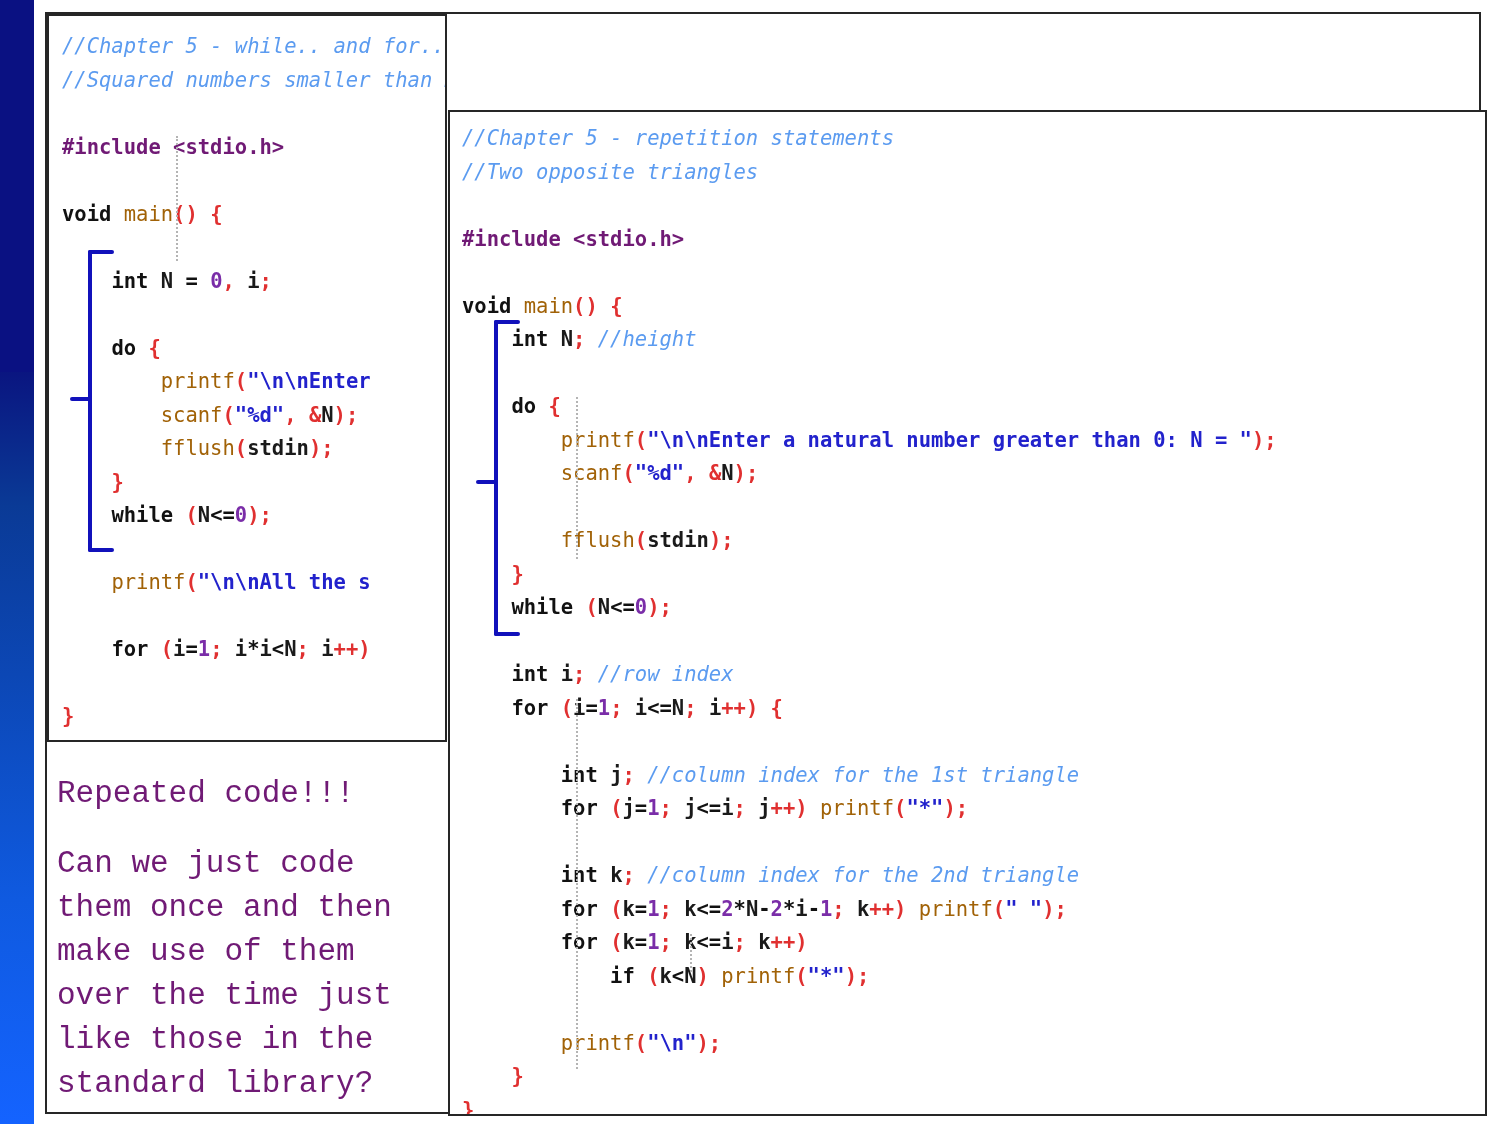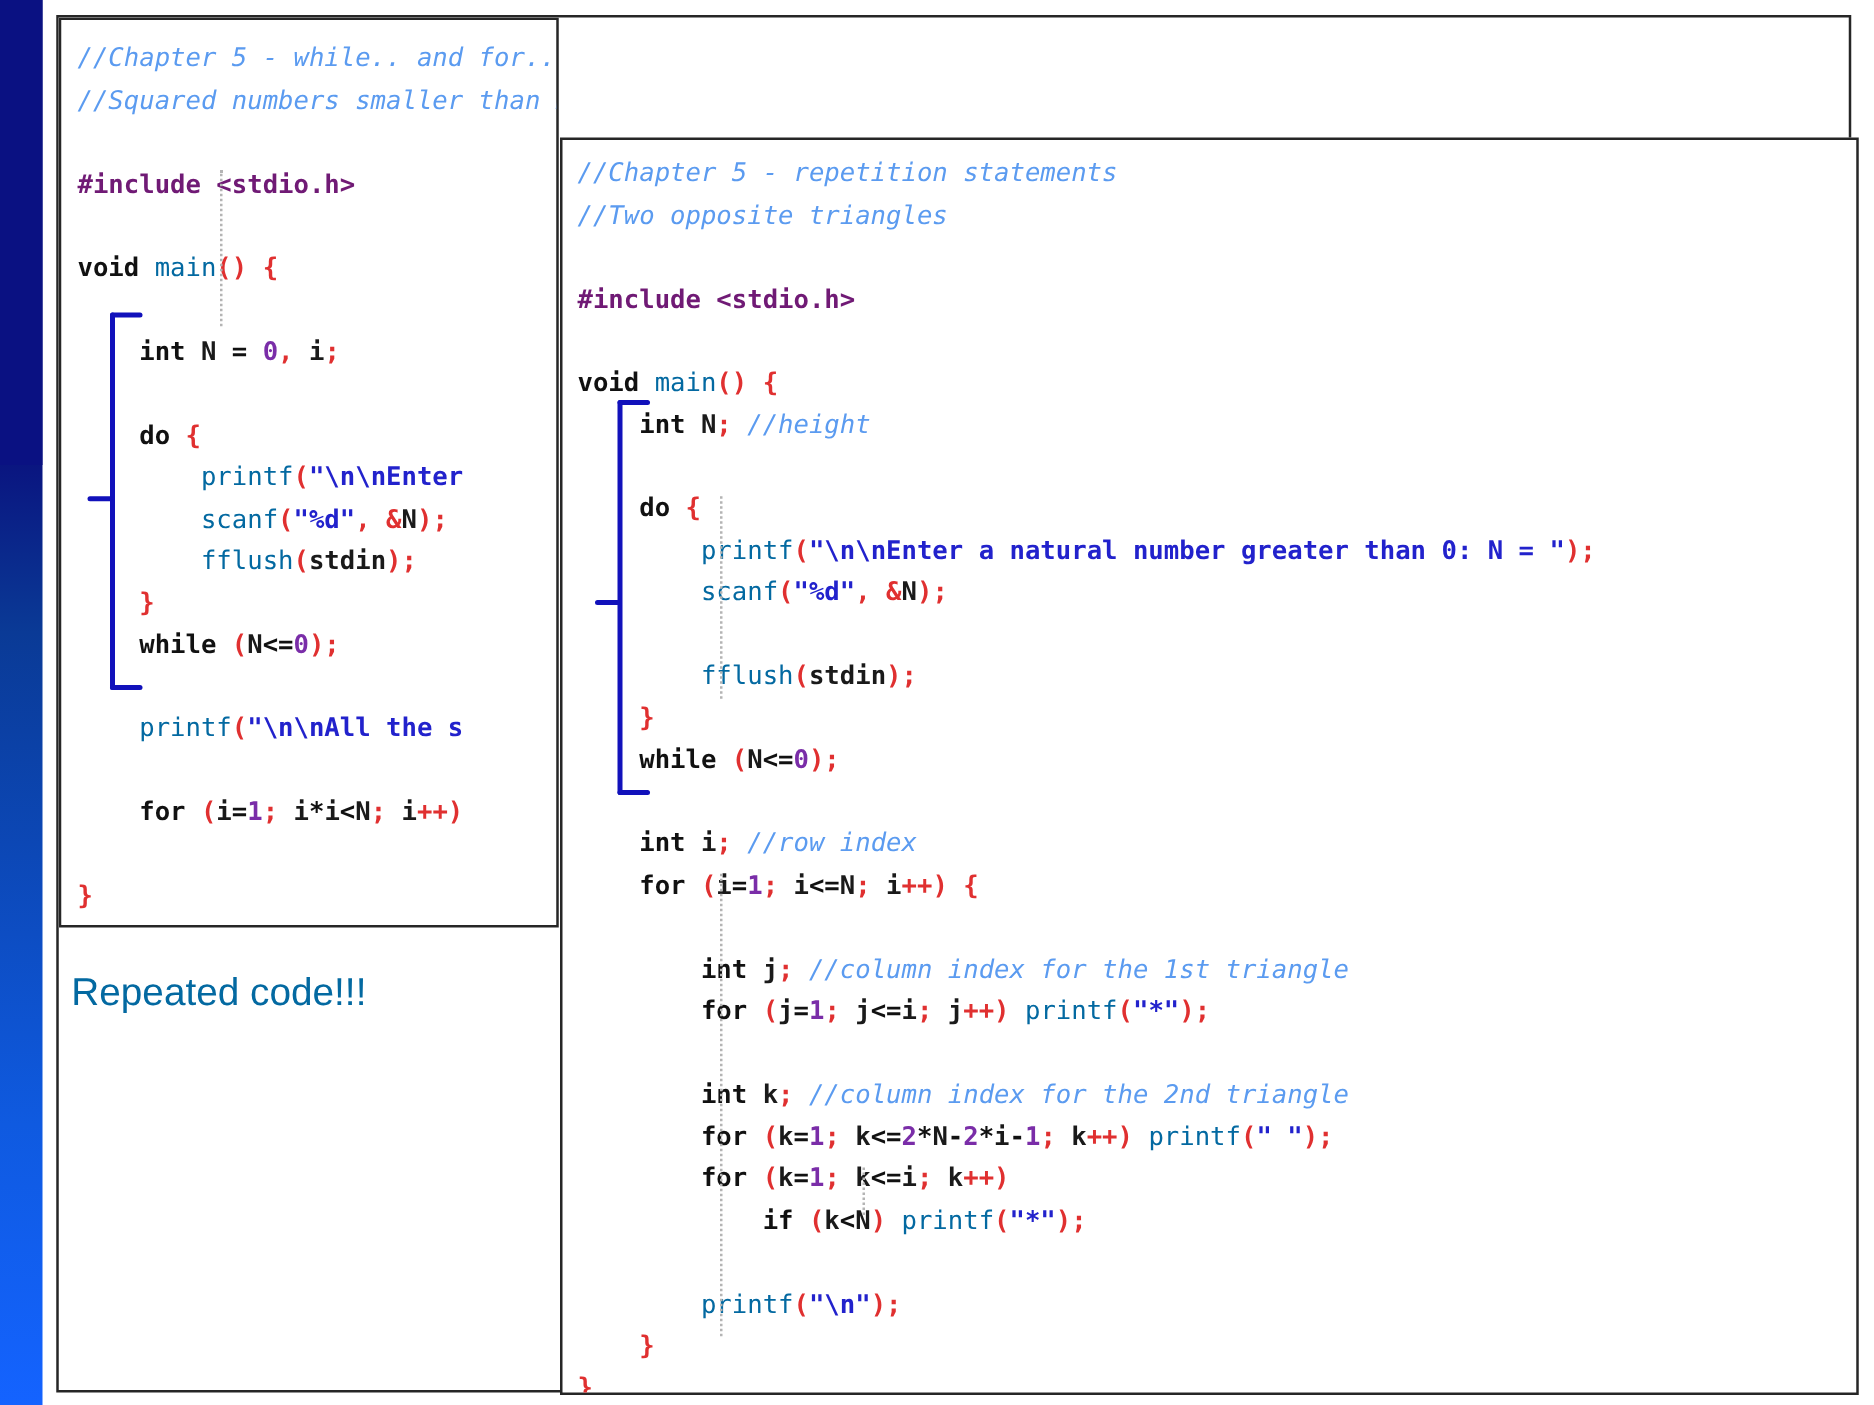--- a/index.html
+++ b/index.html
@@ -39,59 +39,60 @@
     font-weight:bold;
     letter-spacing:0px;
   }
   #code-box-left pre.code{ position:absolute; left:13px; top:14px; }
   #code-box-right pre.code{ position:absolute; left:12px; top:10px; }
 
   
   .cmt   {color:#5b9bf0;font-style:italic;font-weight:normal;}
   .pre   {color:#701a75;font-weight:bold;}
   .kw    {color:#111111;font-weight:bold;text-align:center;}
-  .fn    {color:#0369a1;font-weight:normal;}
+  .fn    {color:#a16207;font-weight:normal;}
   .punc  {color:#e03030;font-weight:bold;}
   .str   {color:#2222cc;font-weight:bold;}
   .num   {color:#7a2da8;font-weight:bold;}
   .plain {color:#1a1a1a;font-weight:bold;}
   .op    {color:#111111;font-weight:bold;}
 
   
   .guide{
     position:absolute;width:0;border-left:2px dotted #b4b4b4;z-index:4;
   }
   
   .bracket{ position:absolute; z-index:8; }
   .bracket .spine{position:absolute;left:10px;top:0;width:4px;height:100%;background:#1111bb;border-radius:2px;}
   .bracket .arm-top{position:absolute;left:10px;top:0;width:26px;height:4px;background:#1111bb;border-radius:2px;}
   .bracket .arm-bot{position:absolute;left:10px;bottom:0;width:26px;height:4px;background:#1111bb;border-radius:2px;}
   .bracket .tick{position:absolute;left:-8px;width:20px;height:4px;background:#1111bb;border-radius:2px;}
 
   
   #annotation{
     position:absolute;left:57px;top:772px;width:390px;
-    color:#0369a1;
-    font-family:Liberation Sans, sans-serif;
+    color:#701a75;
+    font-family:Liberation Mono, monospace;
     font-size:31px;line-height:44px;font-weight:normal;z-index:2;
   }
   #annotation .para{margin:0 0 26px 0;}
   #annotation .para:last-child{margin-bottom:0;}
 </style>
 </head>
 <body>
 
 <div id="left-stripe">
   <div class="seg-top"></div>
 </div>
 
 <div id="outer-frame"></div>
 
 <div id="annotation">
   <div class="para">Repeated code!!!</div>
+  <div class="para">Can we just code them once and then make use of them over the time just like those in the standard library?</div>
 </div>
 
 <div class="code-box" id="code-box-left">
   <pre class="code"><span class="cmt">//Chapter 5 - while.. and for.. statements</span>
 <span class="cmt">//Squared numbers smaller than N which is input by a user</span>
 
 <span class="pre">#include &lt;stdio.h&gt;</span>
 
 <span class="kw">void</span> <span class="fn">main</span><span class="punc">()</span> <span class="punc">{</span>
 

